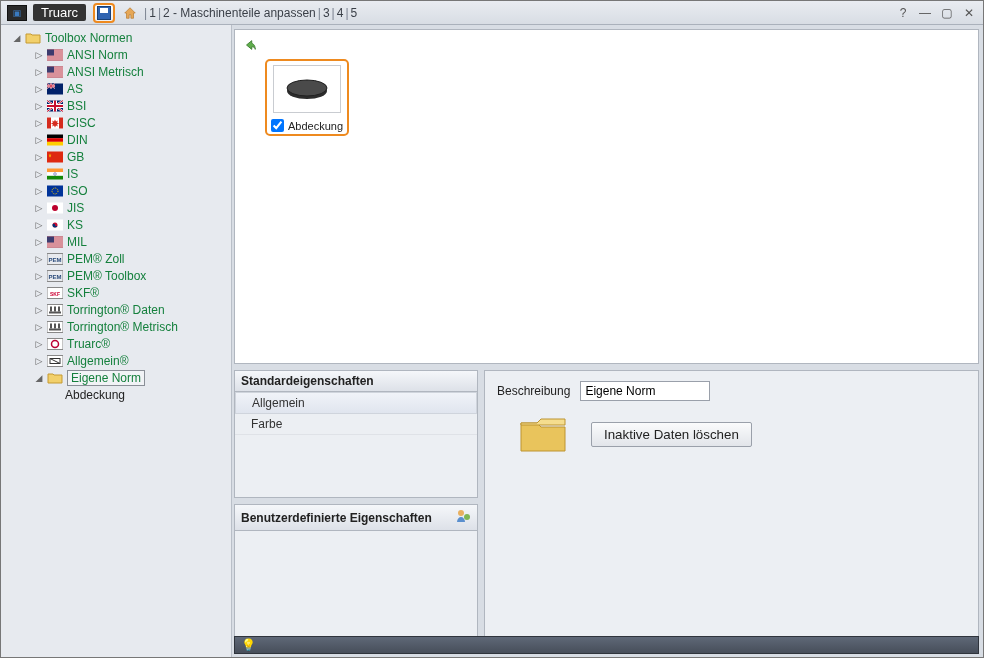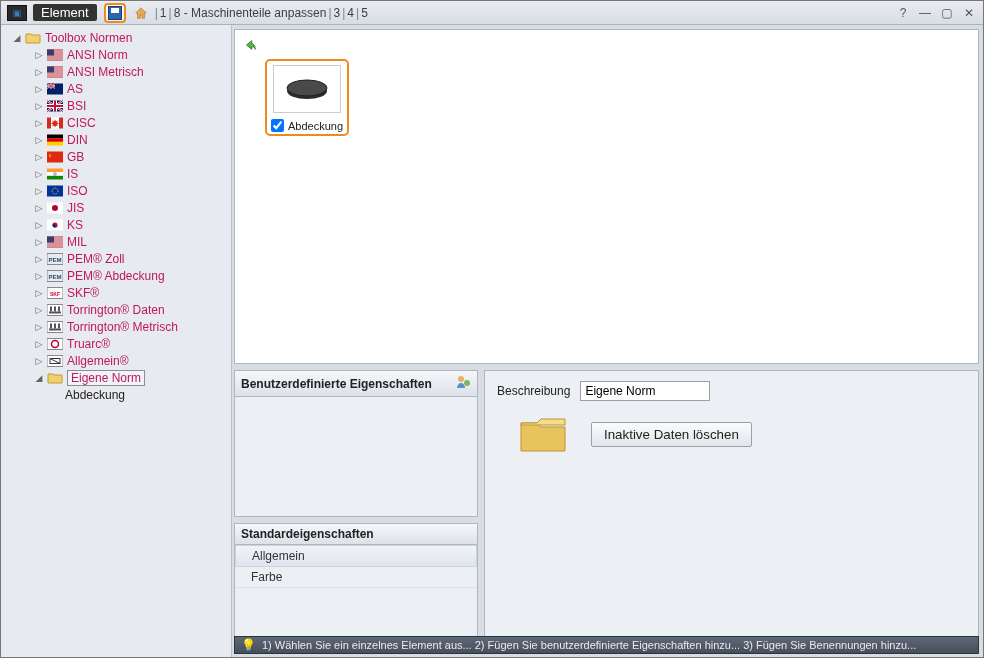--- a/index.html
+++ b/index.html
@@ -55,21 +55,21 @@
   .tree-row {
     display: flex; align-items: center; height: 17px;
     padding-left: 2px; cursor: pointer; white-space: nowrap;
   }
   .tree-toggle {
     width: 12px; height: 12px; display: inline-flex; align-items: center; justify-content: center;
     color: #666; font-size: 9px; margin-right: 2px;
   }
   .tree-icon { width: 16px; height: 14px; margin-right: 4px; display: inline-flex; align-items:center; justify-content:center; }
   .tree-icon svg { width:16px; height:12px; }
-  .tree-label { color: #be185d; }
+  .tree-label { color: #15803d; }
   .tree-label.boxed { border: 1px solid #8a8f97; padding: 0 3px; background: #f1f3f6; }
   .tree-children { padding-left: 22px; }
   .tree-leaf { padding-left: 34px; color: #222; height:17px; display:flex; align-items:center; cursor:pointer;}
   
   .content { flex:1; display:flex; flex-direction:column; background:#d8dde4; position:relative;}
   .content-top {
     height: 335px; background: #fff; border: 1px solid #b0b6bf; margin: 4px 4px 0 2px;
     position: relative; padding: 6px;
   }
   .content-top .back-icon { color:#4d9a3f; font-size:14px; cursor:pointer; margin:2px 0 4px 2px;}
@@ -135,33 +135,33 @@
   }
   .statusbar .bulb { color:#f3cc4a; margin-right:6px; font-size:12px;}
 </style>
 </head>
 <body>
 
 <div class="app">
 
   <div class="titlebar">
     <div class="app-logo">▣</div>
-    <div class="title-box">Element</div>
+    <div class="title-box">Truarc</div>
     <div class="save-btn">
       <div class="save-icon"></div>
     </div>
     <span class="home-icon">
       <svg width="14" height="14" viewBox="0 0 16 16">
           <path fill="#e6a756" stroke="#b87a2f" stroke-width="0.8" d="M8 2 L14 8 L12 8 L12 14 L9 14 L9 10 L7 10 L7 14 L4 14 L4 8 L2 8 Z"></path>
         </svg>
     </span>
     <span class="sep">|</span>
     <span class="bc">1</span>
     <span class="sep">|</span>
-    <span class="bc">8 - Maschinenteile anpassen</span>
+    <span class="bc">2 - Maschinenteile anpassen</span>
     <span class="sep">|</span>
     <span class="bc">3</span>
     <span class="sep">|</span>
     <span class="bc">4</span>
     <span class="sep">|</span>
     <span class="bc">5</span>
     <div class="spacer"></div>
     <span class="winbtn">?</span>
     <span class="winbtn">—</span>
     <span class="winbtn">▢</span>
@@ -345,21 +345,21 @@
               <span class="tree-label">PEM® Zoll</span>
             </div>
             <div class="tree-row">
               <span class="tree-toggle">▷</span>
               <span class="tree-icon">
                 <svg viewBox="0 0 16 11">
                   <rect width="16" height="11" fill="#e8eaee" stroke="#888"></rect>
                   <text x="8" y="8" font-size="6" text-anchor="middle" fill="#2a4a7a" font-weight="bold">PEM</text>
                 </svg>
               </span>
-              <span class="tree-label">PEM® Abdeckung</span>
+              <span class="tree-label">PEM® Toolbox</span>
             </div>
             <div class="tree-row">
               <span class="tree-toggle">▷</span>
               <span class="tree-icon">
                 <svg viewBox="0 0 16 11">
                   <rect width="16" height="11" fill="#fff" stroke="#888"></rect>
                   <text x="8" y="8" font-size="5" text-anchor="middle" fill="#c03" font-weight="bold">SKF</text>
                 </svg>
               </span>
               <span class="tree-label">SKF®</span>
@@ -446,41 +446,41 @@
           </div>
           <label class="chkrow">
             <input type="checkbox" checked="" style="">
             <span>Abdeckung</span>
           </label>
         </div>
       </div>
 
       <div class="content-bottom">
         <div class="left-col">
+          <div class="panel props-panel">
+            <div class="panel-header">
+              <span>Standardeigenschaften</span>
+            </div>
+            <div class="props-list">
+              <div class="prop-row sel">Allgemein</div>
+              <div class="prop-row">Farbe</div>
+            </div>
+          </div>
           <div class="panel custom-panel">
             <div class="panel-header">
               <span>Benutzerdefinierte Eigenschaften</span>
               <span>
                 <svg class="person-icon" viewBox="0 0 16 16">
                     <circle cx="6" cy="5" r="3" fill="#e8b060"></circle>
                     <path d="M2 14c0-3 2-5 4-5s4 2 4 5" fill="#5a8fce"></path>
                     <circle cx="12" cy="9" r="3" fill="#7fb655"></circle>
                   </svg>
               </span>
             </div>
           </div>
-          <div class="panel props-panel">
-            <div class="panel-header">
-              <span>Standardeigenschaften</span>
-            </div>
-            <div class="props-list">
-              <div class="prop-row sel">Allgemein</div>
-              <div class="prop-row">Farbe</div>
-            </div>
-          </div>
         </div>
 
         <div class="right-col">
           <div class="desc-row">
             <span class="lbl">Beschreibung</span>
             <input type="text" value="Eigene Norm" style="">
           </div>
           <div class="folder-row">
             <span class="folder-icon-big">
               <svg width="52" height="42" viewBox="0 0 52 42">
@@ -488,17 +488,16 @@
                 <path fill="#f5dd8e" stroke="#bd9430" d="M4 10 h16 l4 -4 h24 v6 H4 z"></path>
               </svg>
             </span>
             <button class="btn">Inaktive Daten löschen</button>
           </div>
         </div>
       </div>
 
       <div class="statusbar">
         <span class="bulb">💡</span>
-        <span>1) Wählen Sie ein einzelnes Element aus... 2) Fügen Sie benutzerdefinierte Eigenschaften hinzu... 3) Fügen Sie Benennungen hinzu...</span>
       </div>
     </div>
   </div>
 </div>
 
 </body></html>

